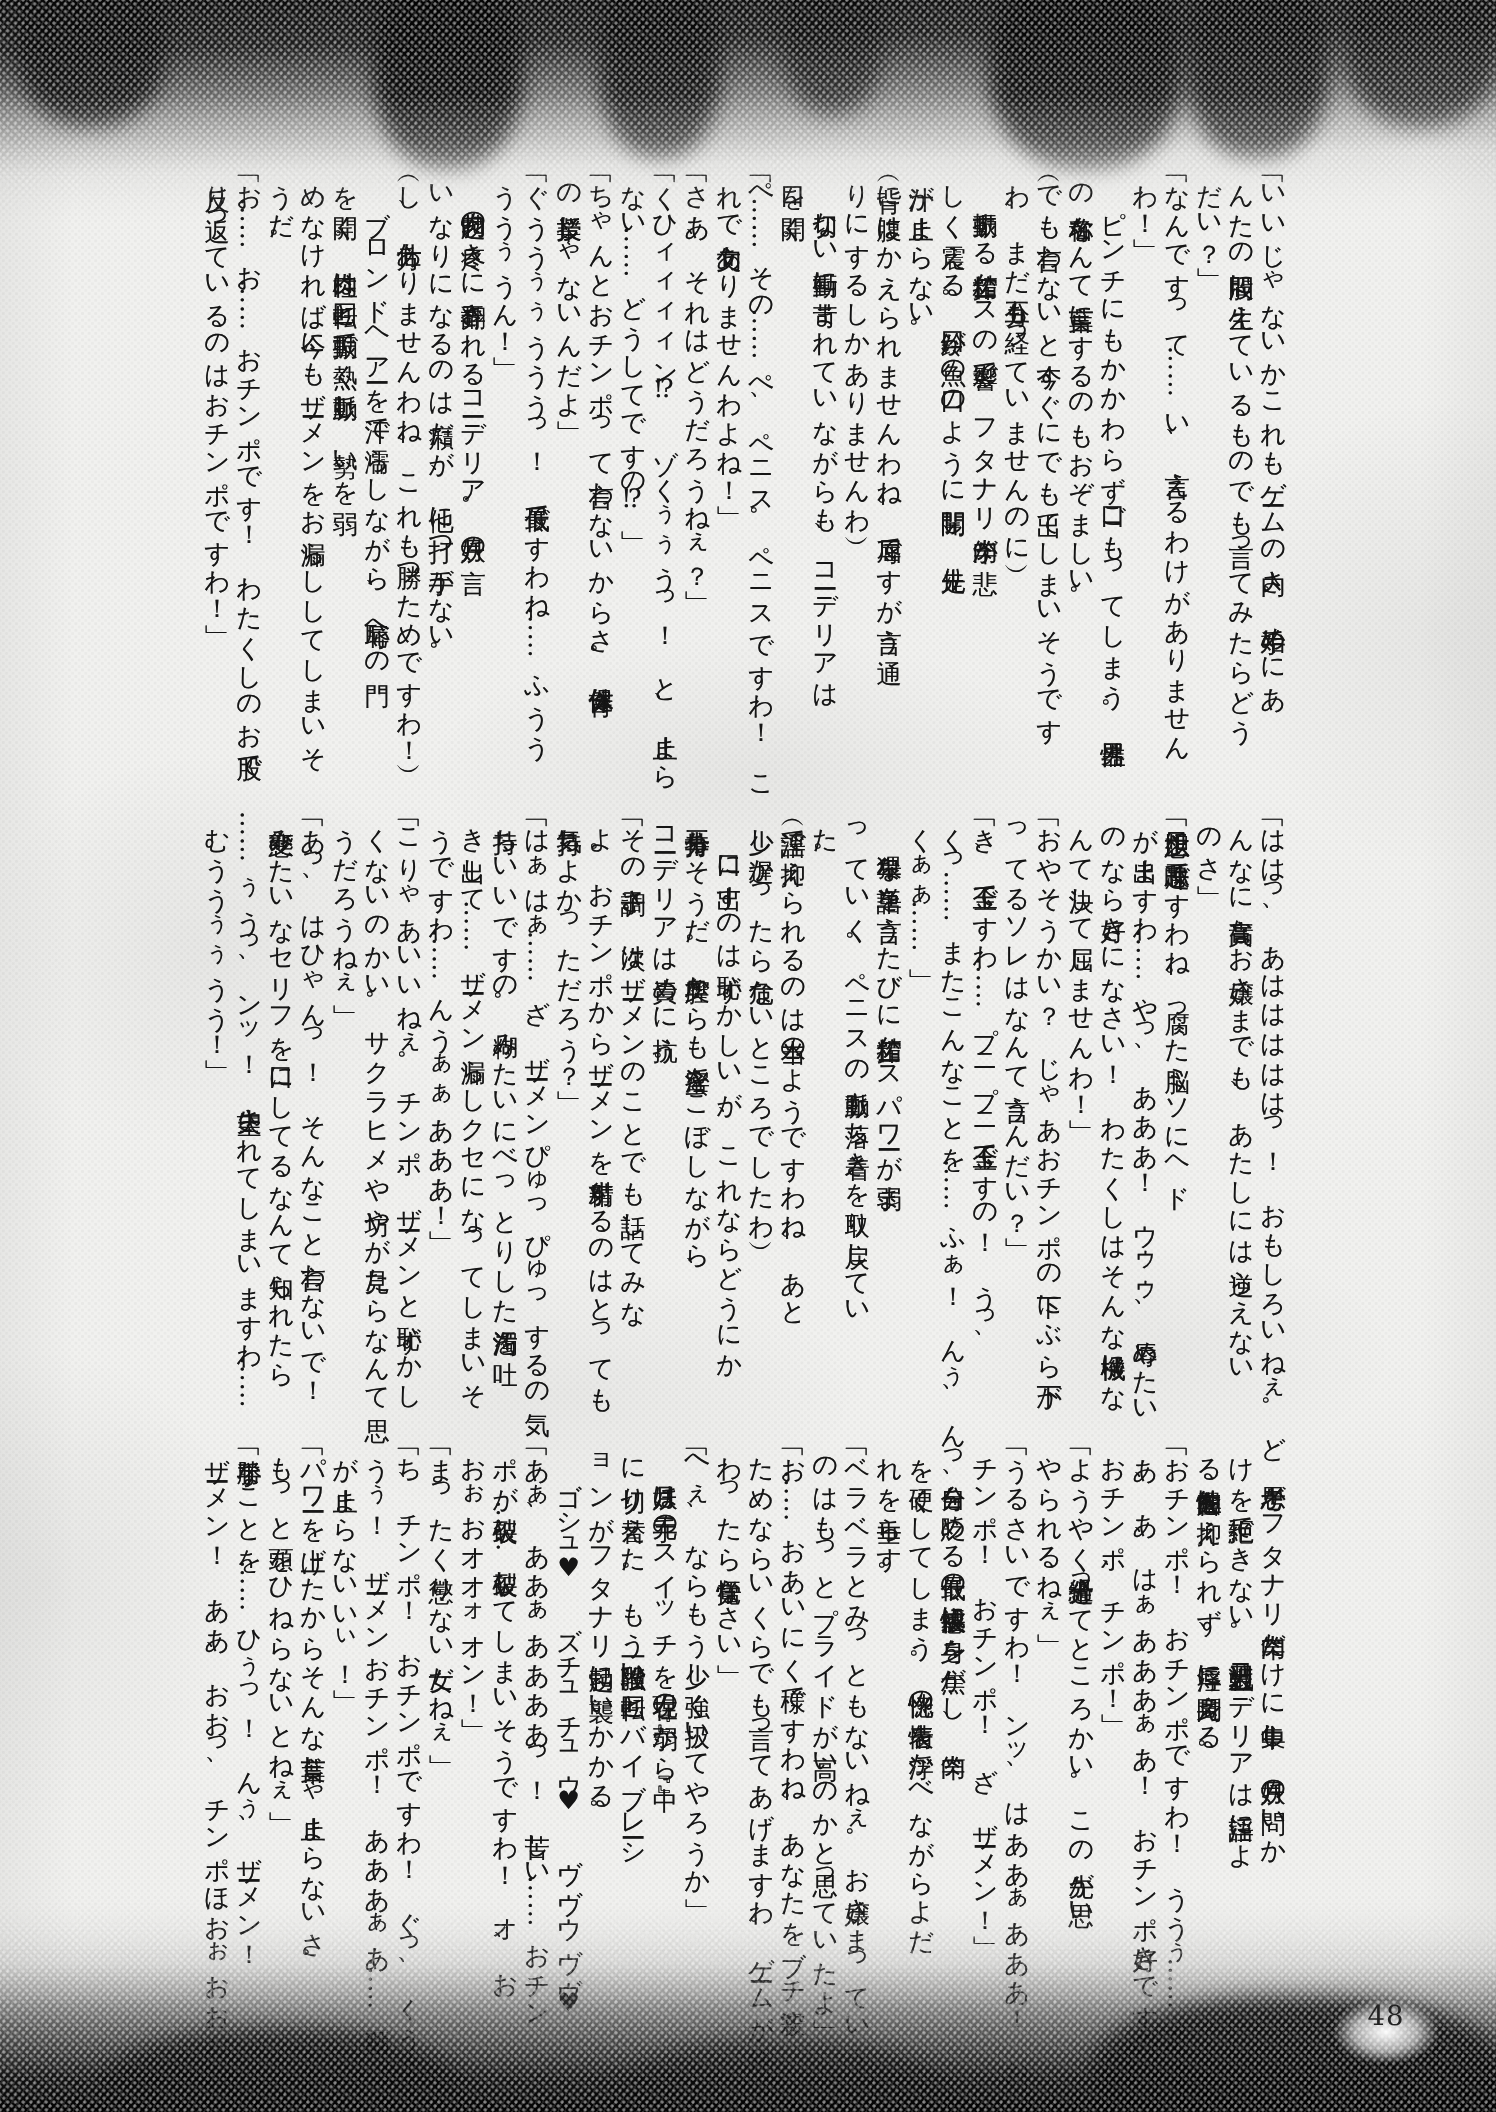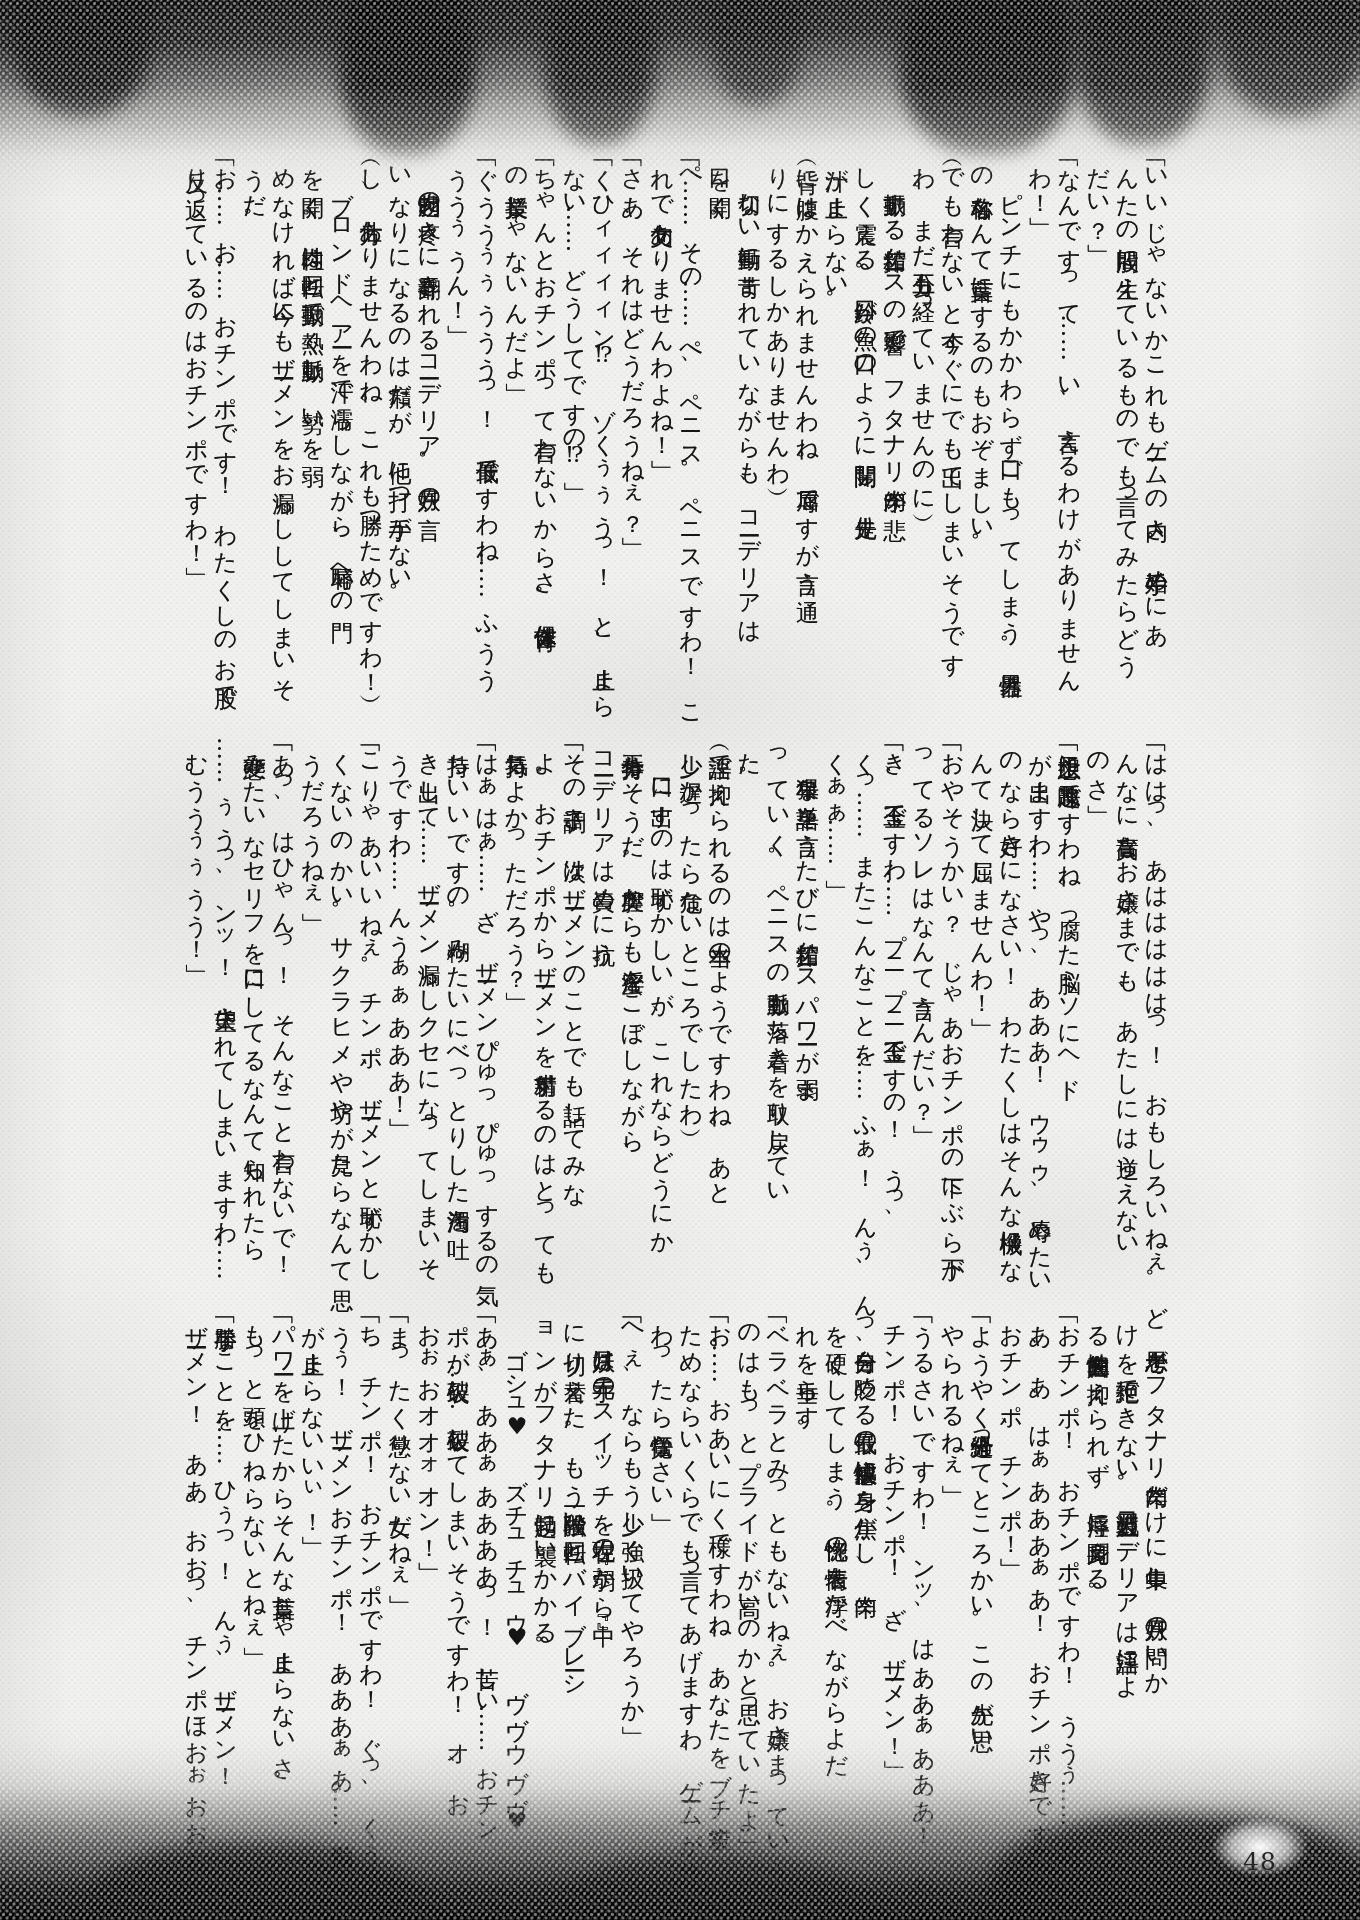--- a/index.html
+++ b/index.html
@@ -62,21 +62,21 @@
   .dots{position:absolute;inset:0;opacity:.5;
     background-image:
       radial-gradient(circle, rgba(255,255,255,.95) 1.1px, rgba(255,255,255,0) 1.9px),
       radial-gradient(circle, rgba(255,255,255,.95) 1.1px, rgba(255,255,255,0) 1.9px);
     background-size:7px 7px;background-position:0 0,3.5px 3.5px;}
   .lines{position:absolute;inset:0;opacity:.7;
     background-image:repeating-linear-gradient(115deg, rgba(255,255,255,.15) 0 1.6px, rgba(255,255,255,0) 1.6px 5.4px);}
   
   .pagenum-wrap{
     position:absolute;left:1212px;top:1818px;width:96px;height:58px;z-index:6;
-    display:flex;align-items:flex-end;justify-content:center;
+    display:flex;align-items:flex-start;justify-content:center;
     background:radial-gradient(ellipse at center, rgba(255,255,255,.98) 0%, rgba(255,255,255,.62) 42%, rgba(255,255,255,0) 72%);
   }
   .pagenum{font-size:25px;color:#232323;letter-spacing:1px;}
 </style>
 </head>
 <body>
 
 <div class="page">
 
   <div class="paper"></div>

